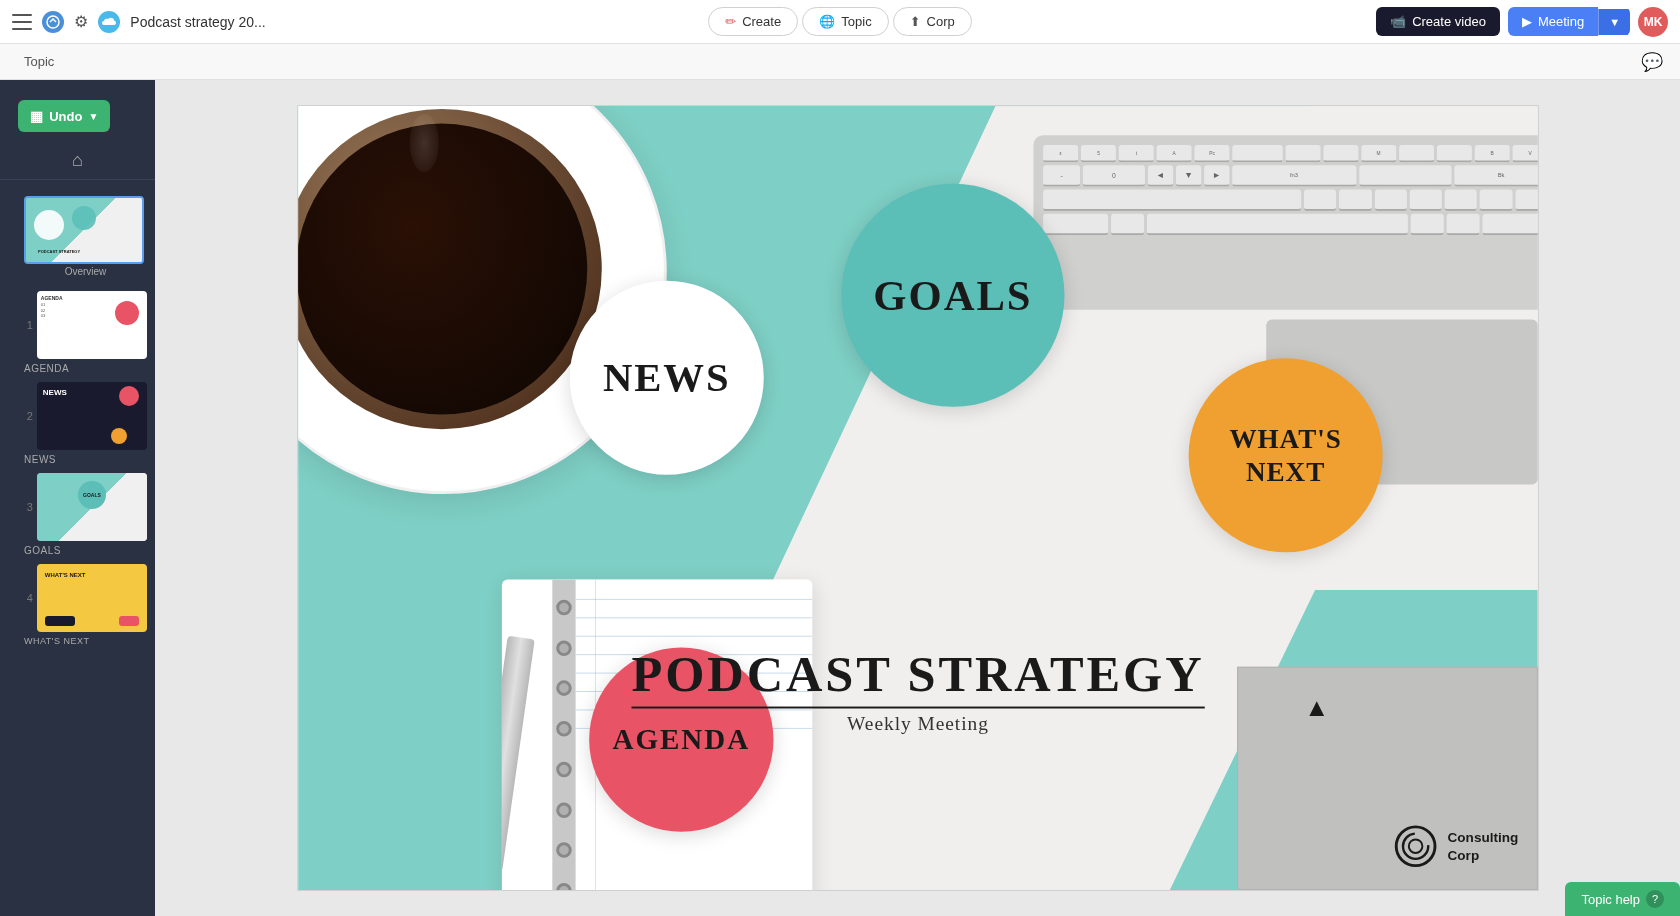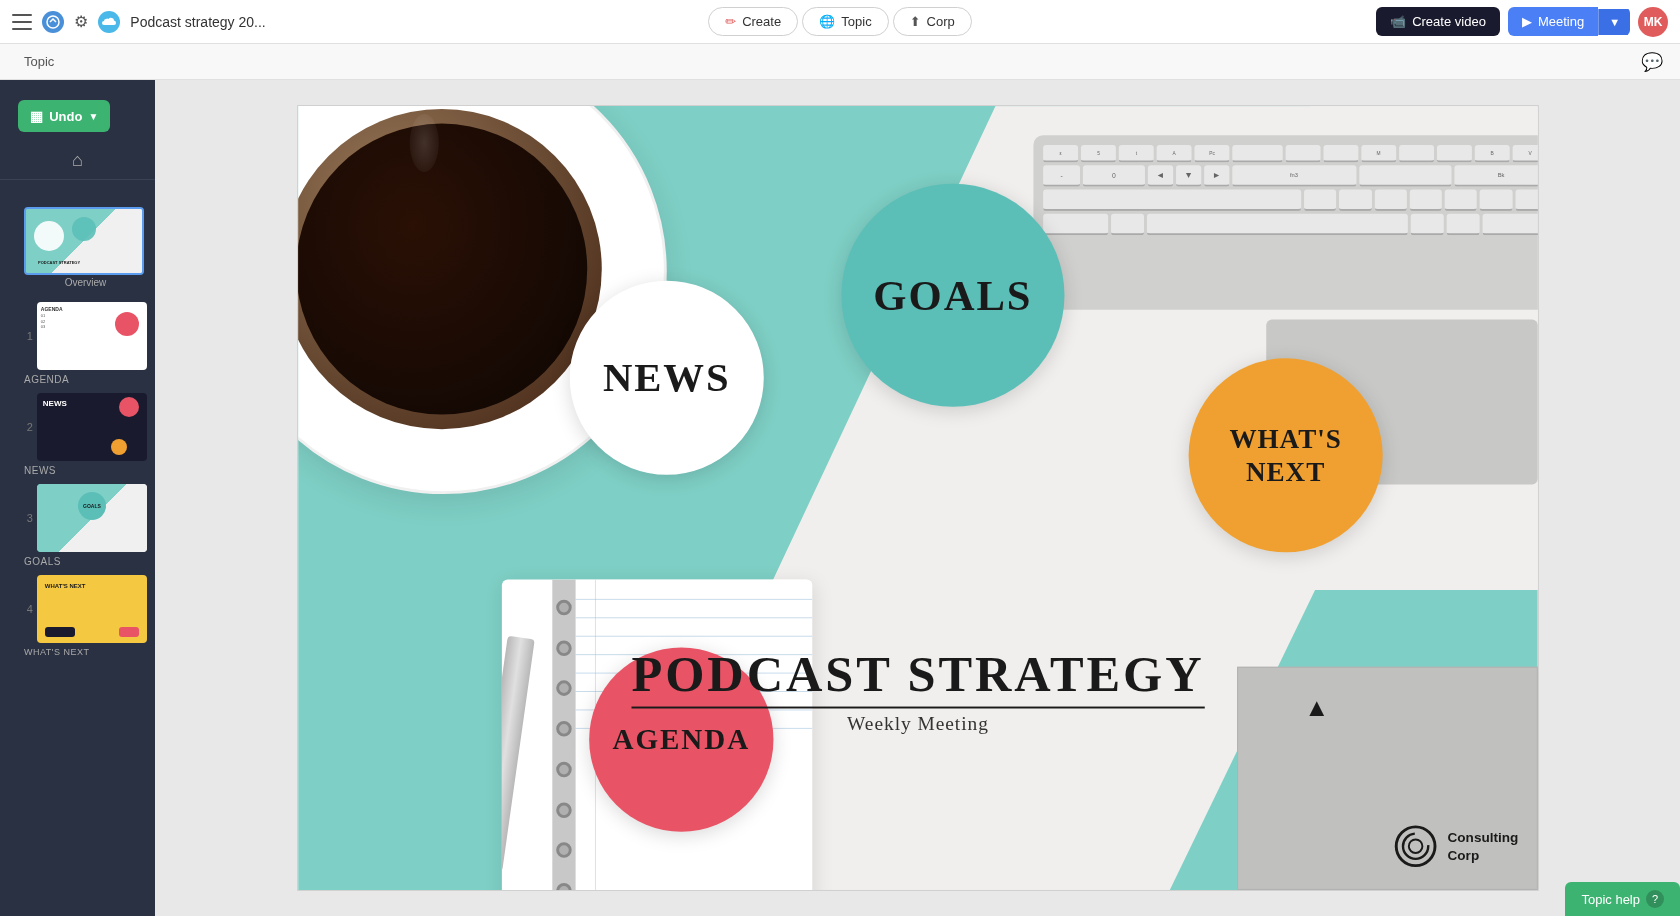--- a/index.html
+++ b/index.html
@@ -151,21 +151,21 @@
     .thumb-1 { background: white; }
     .thumb-2 { background: #1a1a2e; }
     .thumb-3 { background: linear-gradient(135deg, #7ecfc5 50%, #f0f0f0 50%); }
     .thumb-4 { background: #f5c842; }
 
     
     .slide-row { display: flex; align-items: center; margin: 4px 8px 2px 20px; }
     .slide-num { color: #777; font-size: 11px; width: 14px; margin-right: 4px; text-align: right; }
 
     
-    .overview-item { margin: 23px 8px 4px; padding-left: 16px; }
+    .overview-item { margin: 12px 8px 4px; padding-left: 16px; }
     .overview-thumb { width: 120px; height: 68px; background: linear-gradient(135deg, #7ecfc5 50%, #f0f0f0 50%); border-radius: 4px; border: 2px solid #5b9cee; position: relative; overflow: hidden; }
     .overview-label { text-align: center; color: #aaa; font-size: 10px; padding: 2px 0 6px; }
 
     
     .sidebar::-webkit-scrollbar { width: 4px; }
     .sidebar::-webkit-scrollbar-thumb { background: #444; border-radius: 2px; }
 
     .settings-icon { font-size: 16px; color: #555; }
     .home-icon-area { display: flex; align-items: center; justify-content: center; padding: 4px 0 8px; border-bottom: 1px solid #3a4255; margin-bottom: 4px; }
 

